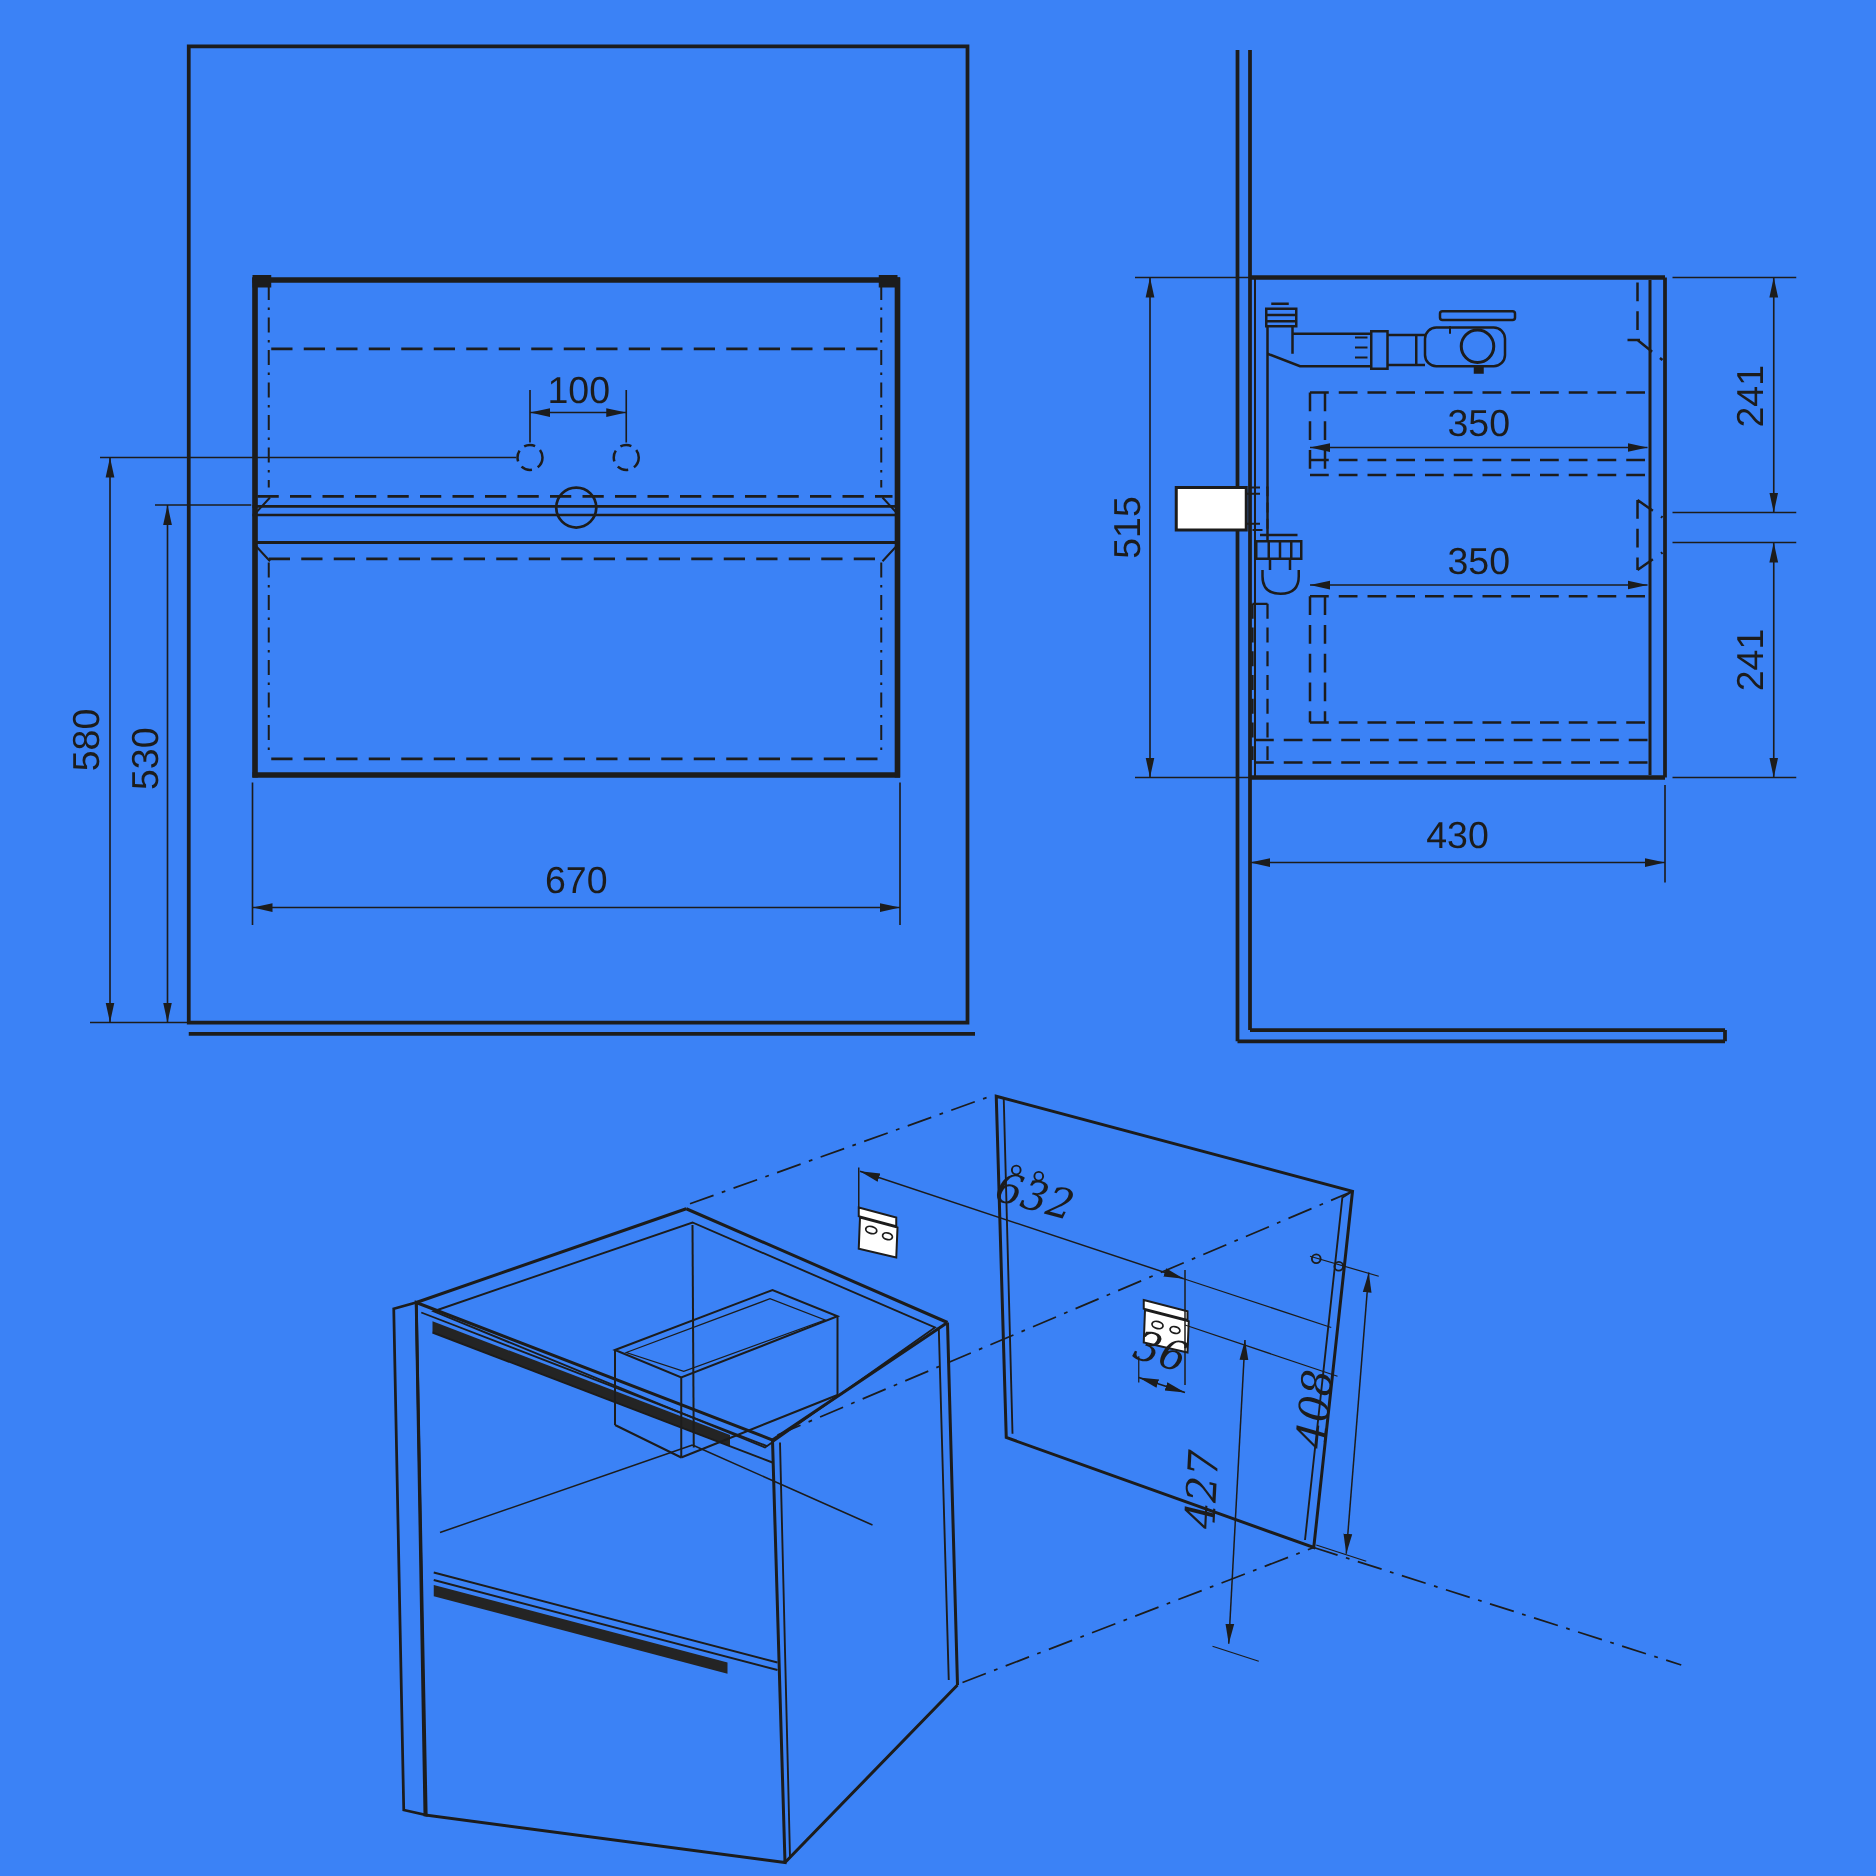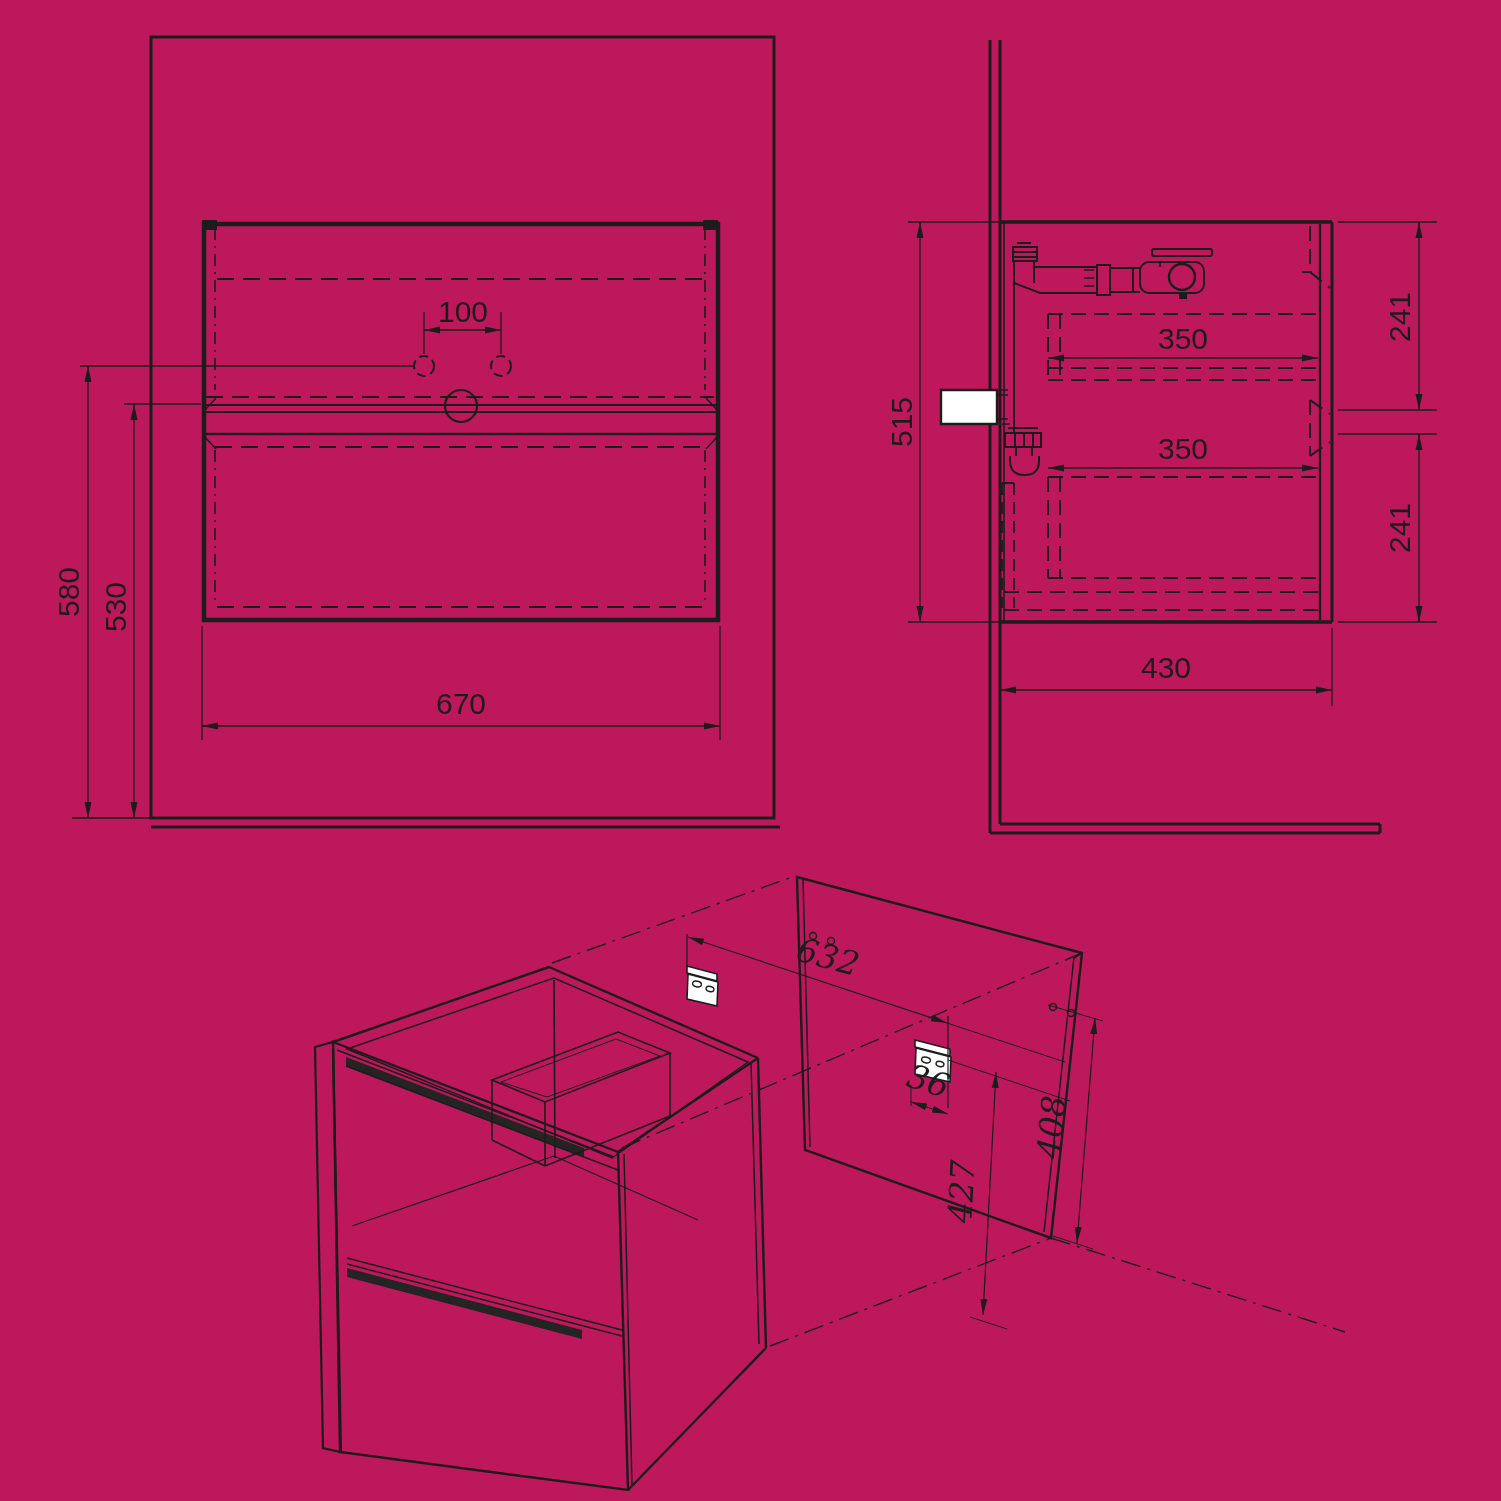--- a/index.html
+++ b/index.html
@@ -1,16 +1,16 @@
 <!DOCTYPE html>
 <html><head>
 <meta charset="utf-8">
 <style>
   html,body { margin:0; padding:0; background:#fff; }
-  .stage { width:1501px; height:1501px; background:#be185d; position:relative; }
+  .stage { width:1501px; height:1501px; background:#3b82f6; position:relative; }
   svg { display:block; }
   .ln   { stroke:#1c1c1c; fill:none; }
   .fillw{ fill:#ffffff; stroke:#1c1c1c; }
   .filld{ fill:#242424; stroke:none; }
   .dim  { font-family:"Liberation Sans", sans-serif; font-size:30px; fill:#1c1c1c; }
   .dimi { font-family:"DejaVu Serif", serif; font-style:italic; font-size:33px; fill:#1c1c1c; }
   text  { user-select:none; }
 </style>
 </head>
 <body>

